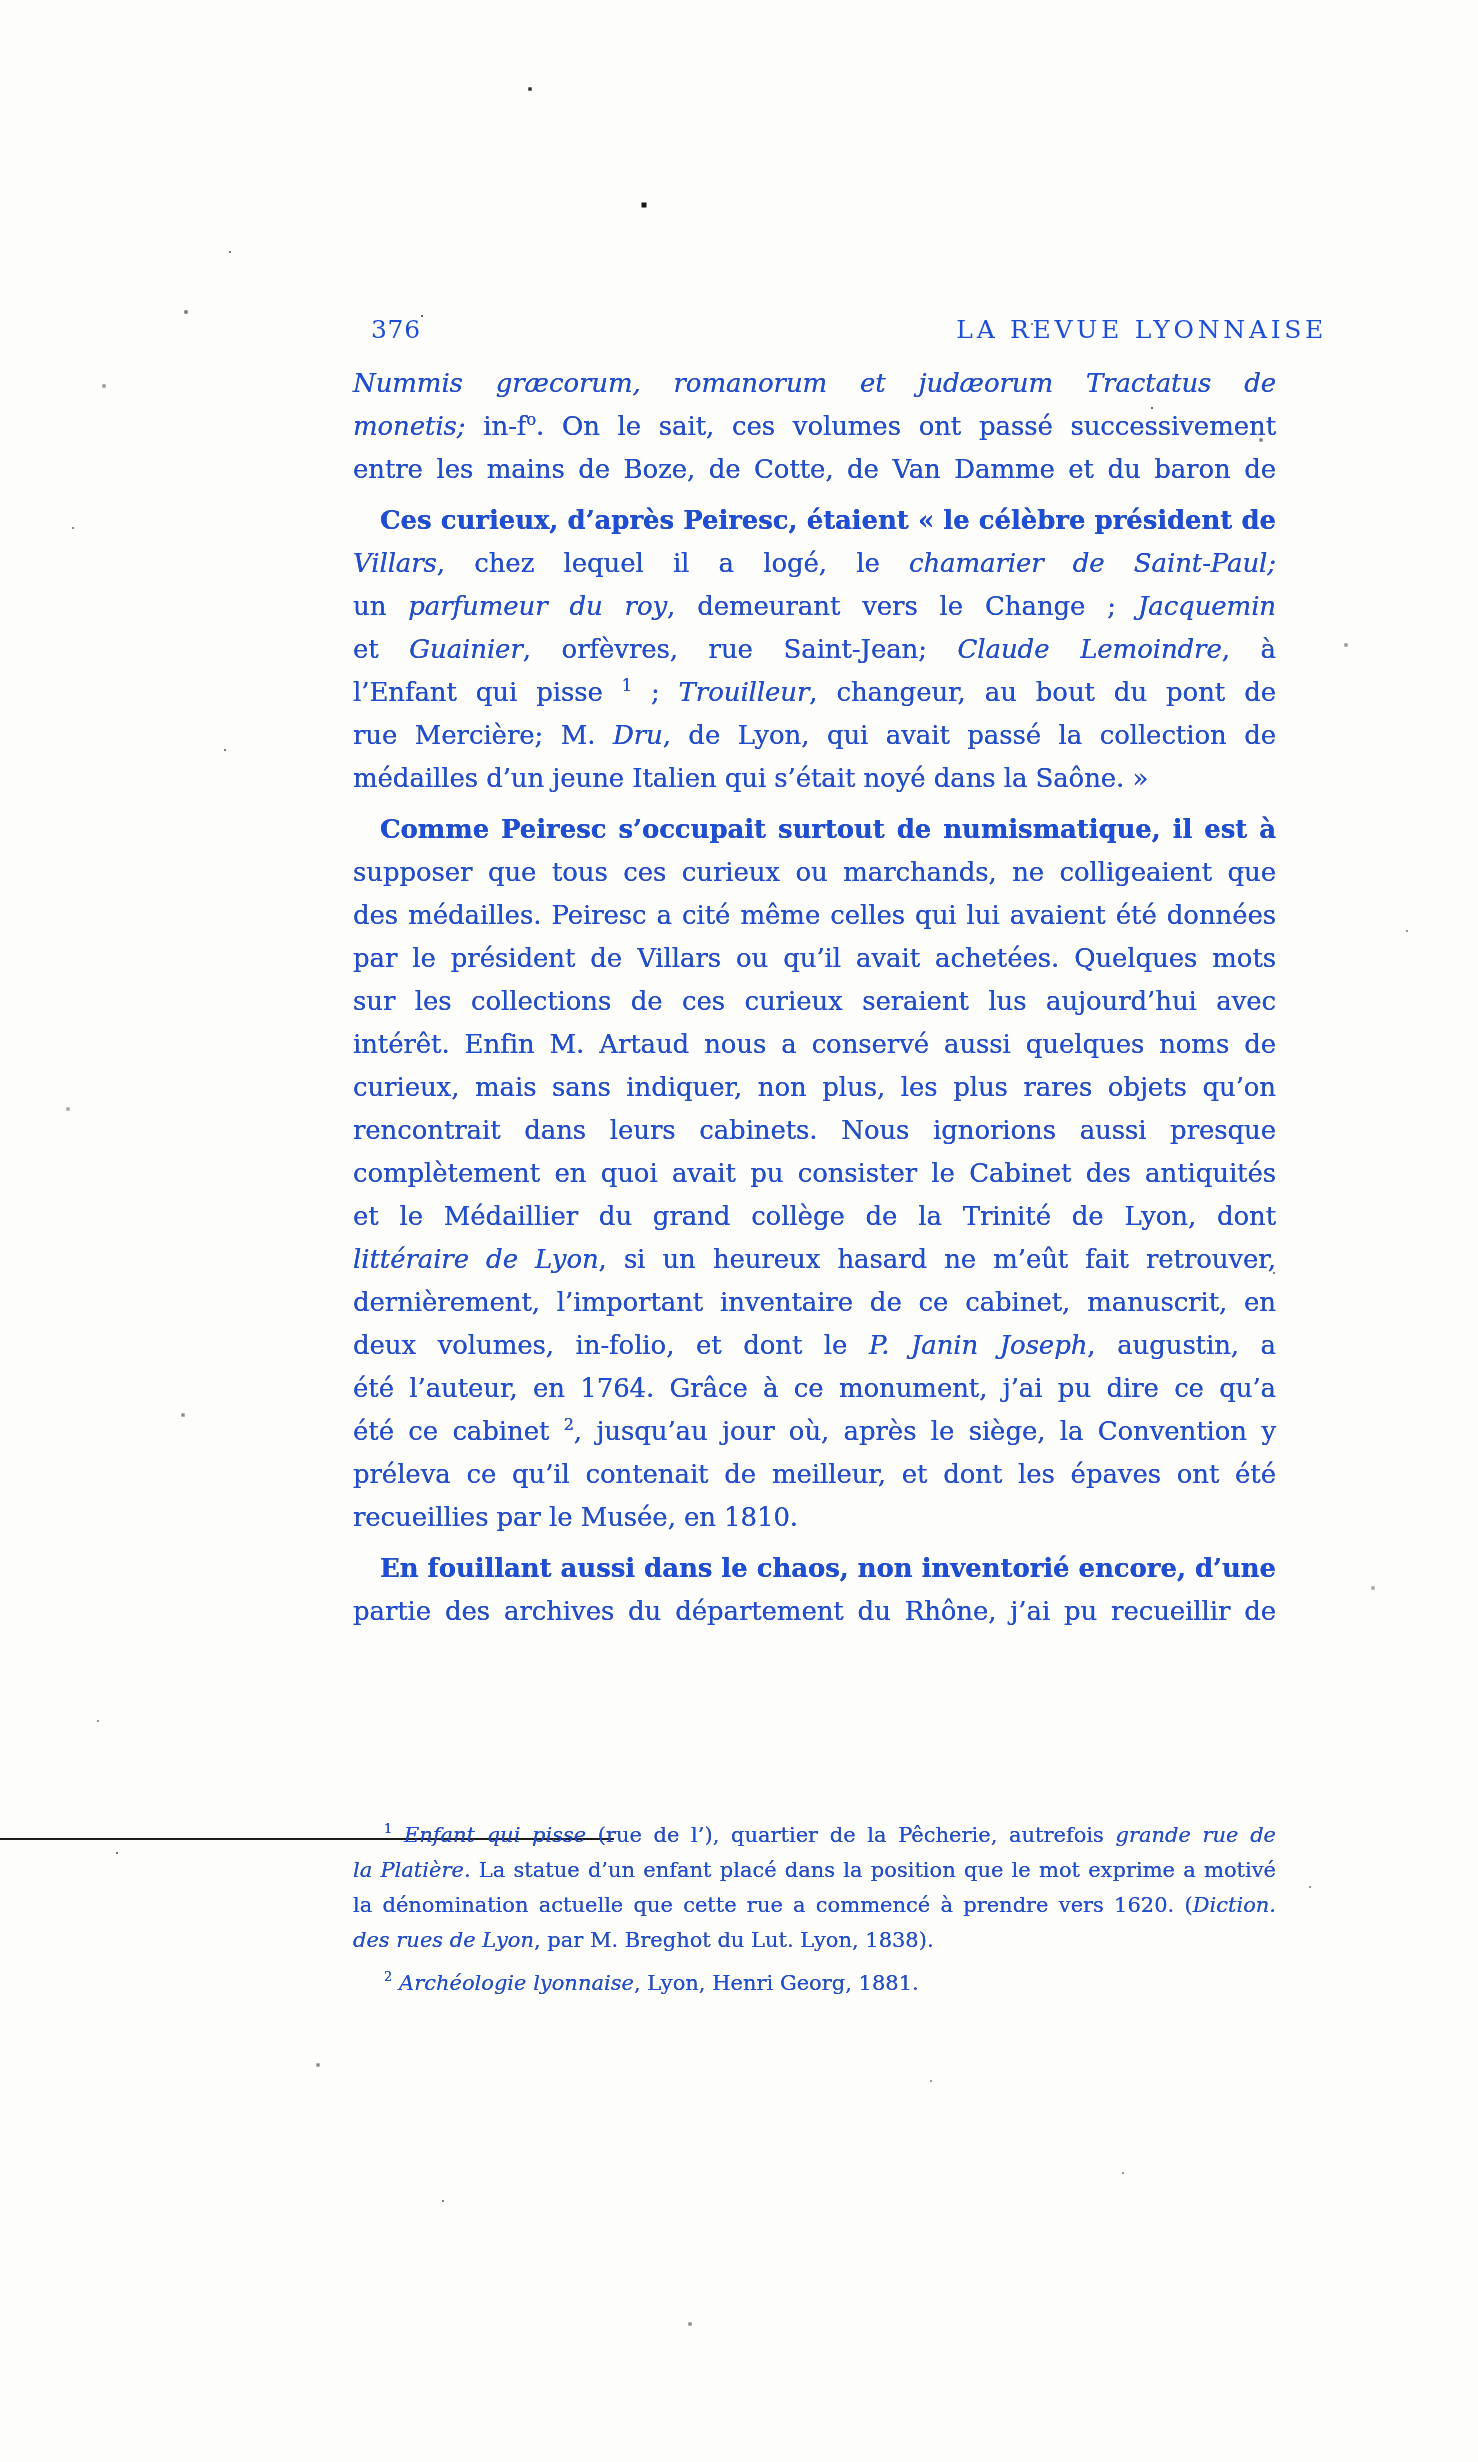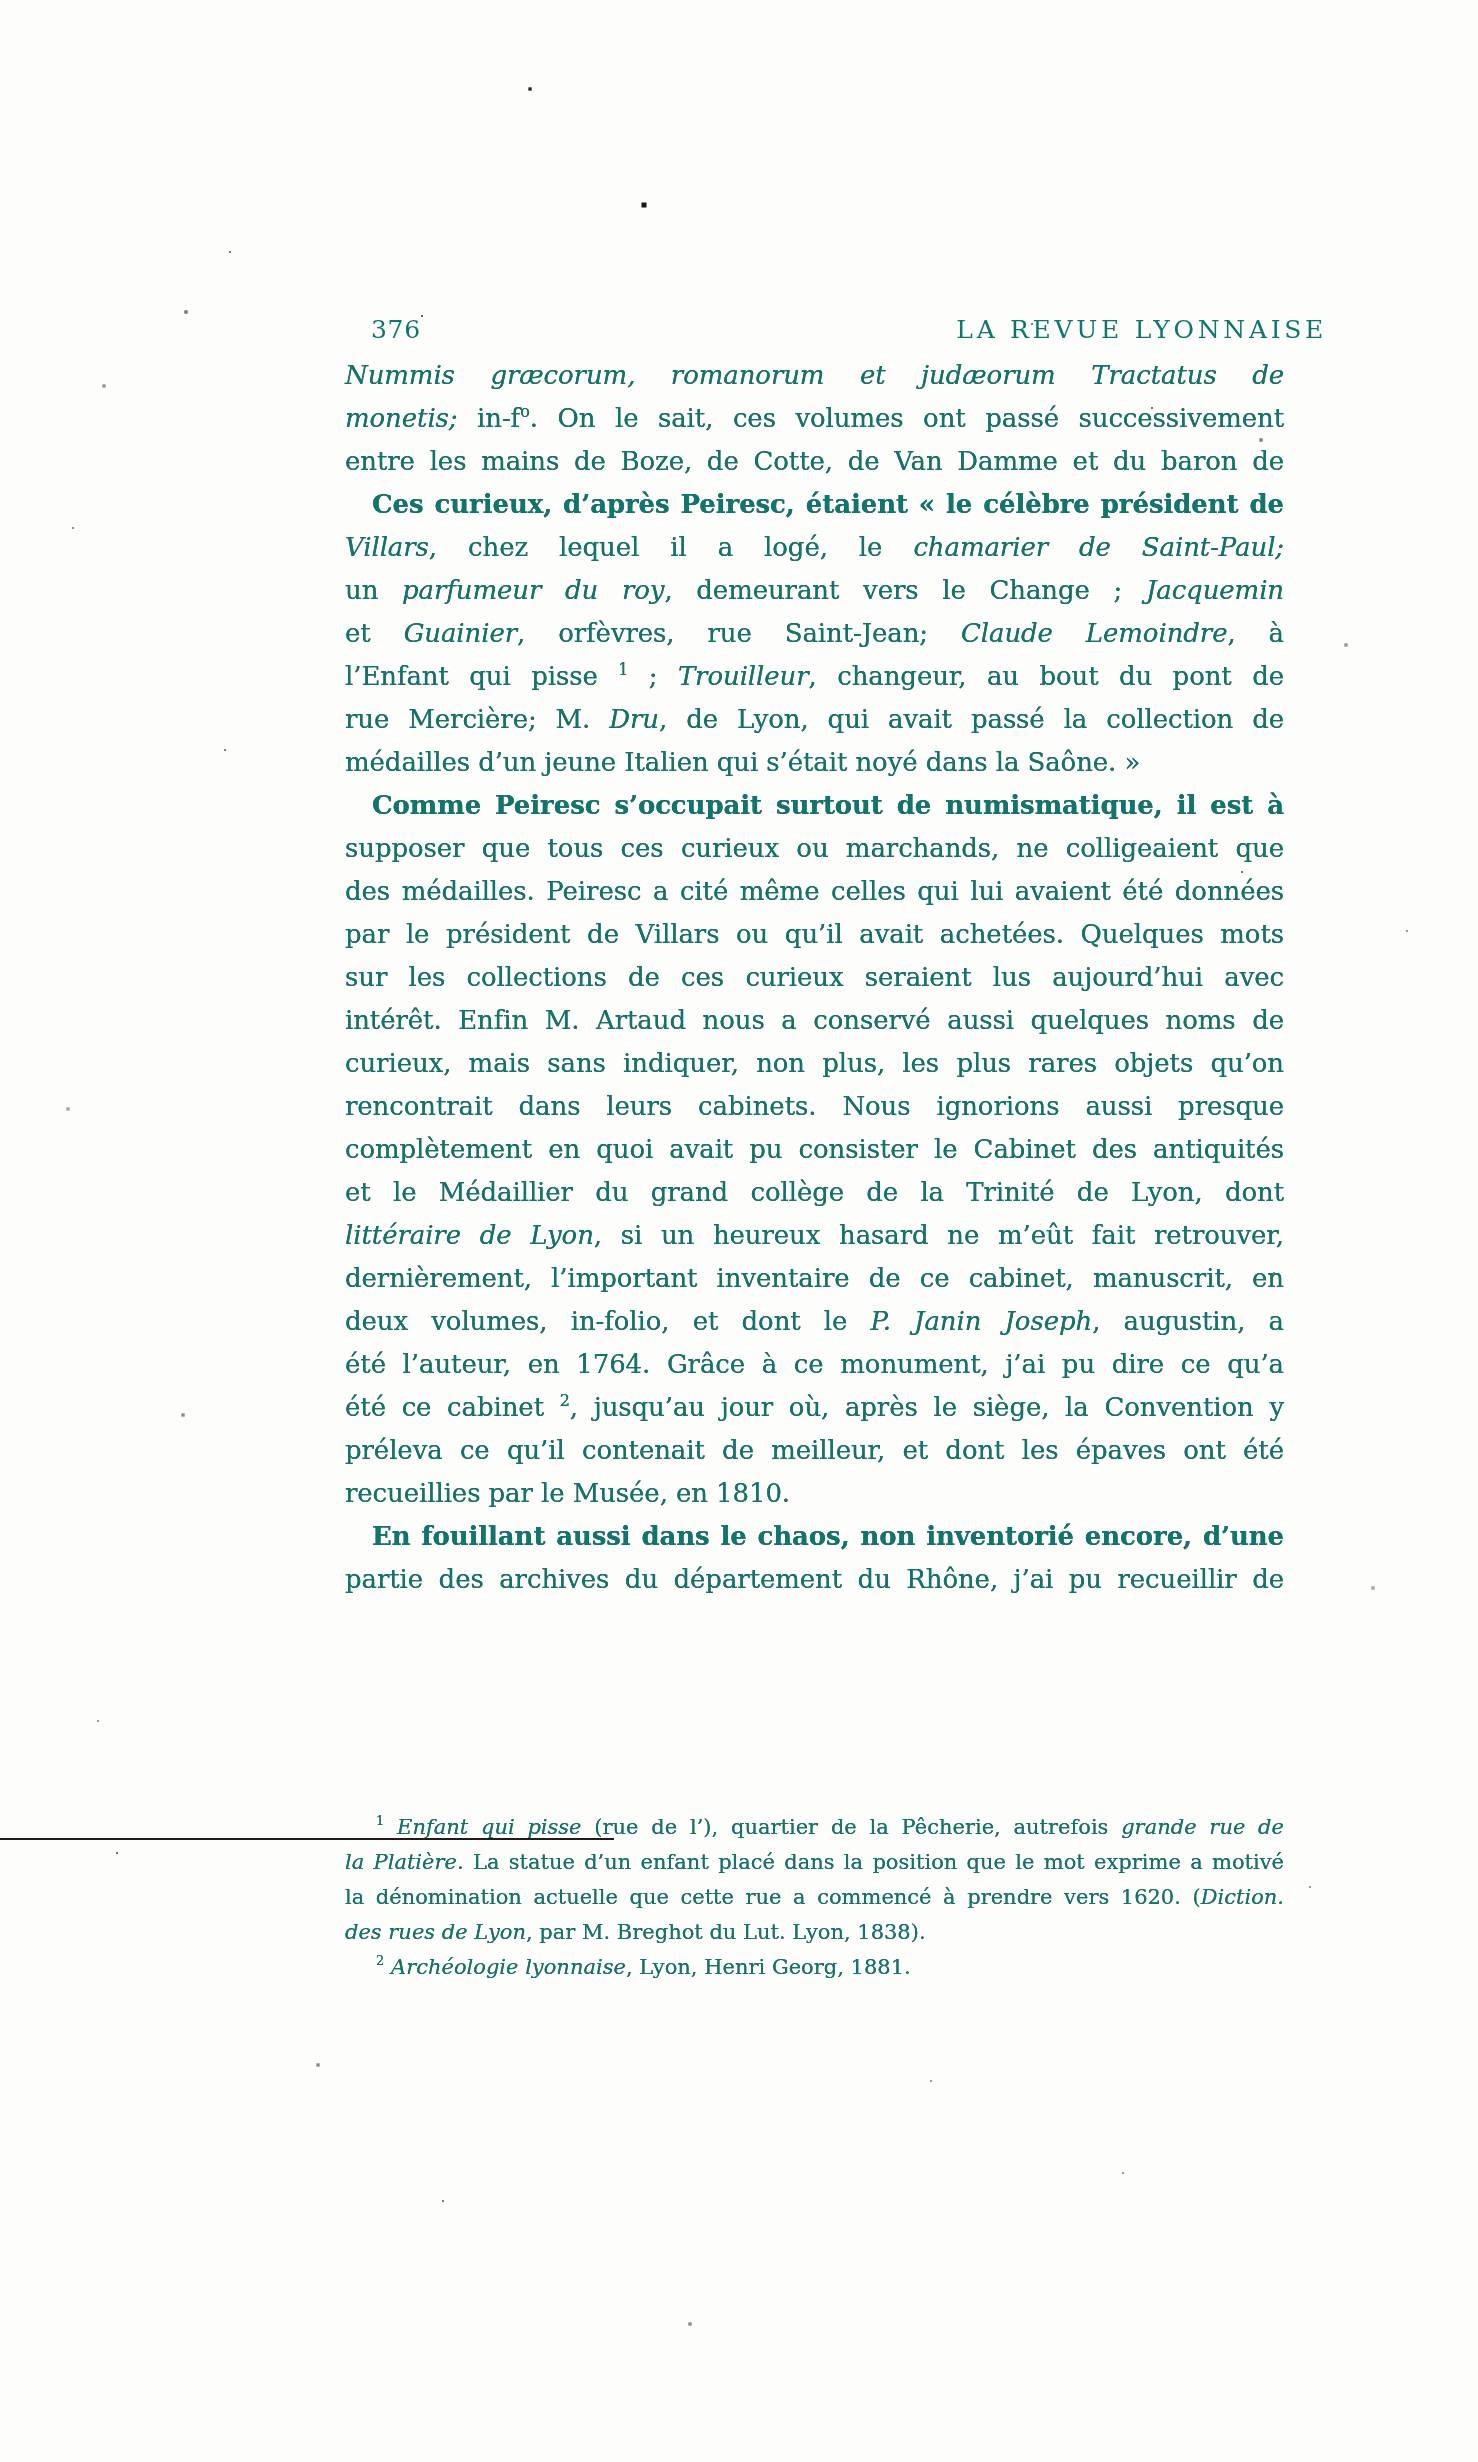--- a/index.html
+++ b/index.html
@@ -2,21 +2,21 @@
 <html style="font-size:12px"><head>
 <meta charset="utf-8">
 <style>
   html, body { margin: 0; padding: 0; background: #e8e8e6; }
   .page {
     position: relative;
     width: 1479px;
     height: 2462px;
     background: #fdfdfc;
     overflow: hidden;
-    color: #0f766e;
+    color: #1d4ed8;
     font-family: "DejaVu Serif", "Liberation Serif", serif;
   }
   
   .running-head { position: absolute; top: 315px; left: 0; width: 100%; height: 34px; }
   .page-number {
     position: absolute; left: 371px; top: 0;
     font-size: 25px; letter-spacing: 0.7px;
   }
   .head-title-wrap {
     position: absolute; left: 345px; top: 0; width: 982px;
@@ -28,21 +28,21 @@
   .body-text {
     position: absolute; left: 345px; top: 354px; width: 939px;
     font-size: 26px; line-height: 43px; letter-spacing: -0.1px;
     text-shadow: 0 0 0.4px rgba(20,18,16,0.75);
   }
   .footnotes {
     position: absolute; left: 345px; top: 1810px; width: 939px;
     font-size: 21px; line-height: 35px;
     text-shadow: 0 0 0.3px rgba(20,18,16,0.7);
   }
-  .para { margin: 0; }
+  .para { margin: 8px; }
   .line {
     text-align: justify;
     text-align-last: justify;
     text-justify: inter-word;
   }
   .line.last { text-align-last: left; }
   .body-text .line.indent { text-indent: 27px; font-weight: bold; }
   .footnotes .line.indent { text-indent: 31px; }
   .line i { font-style: italic; }
   .line sup {

